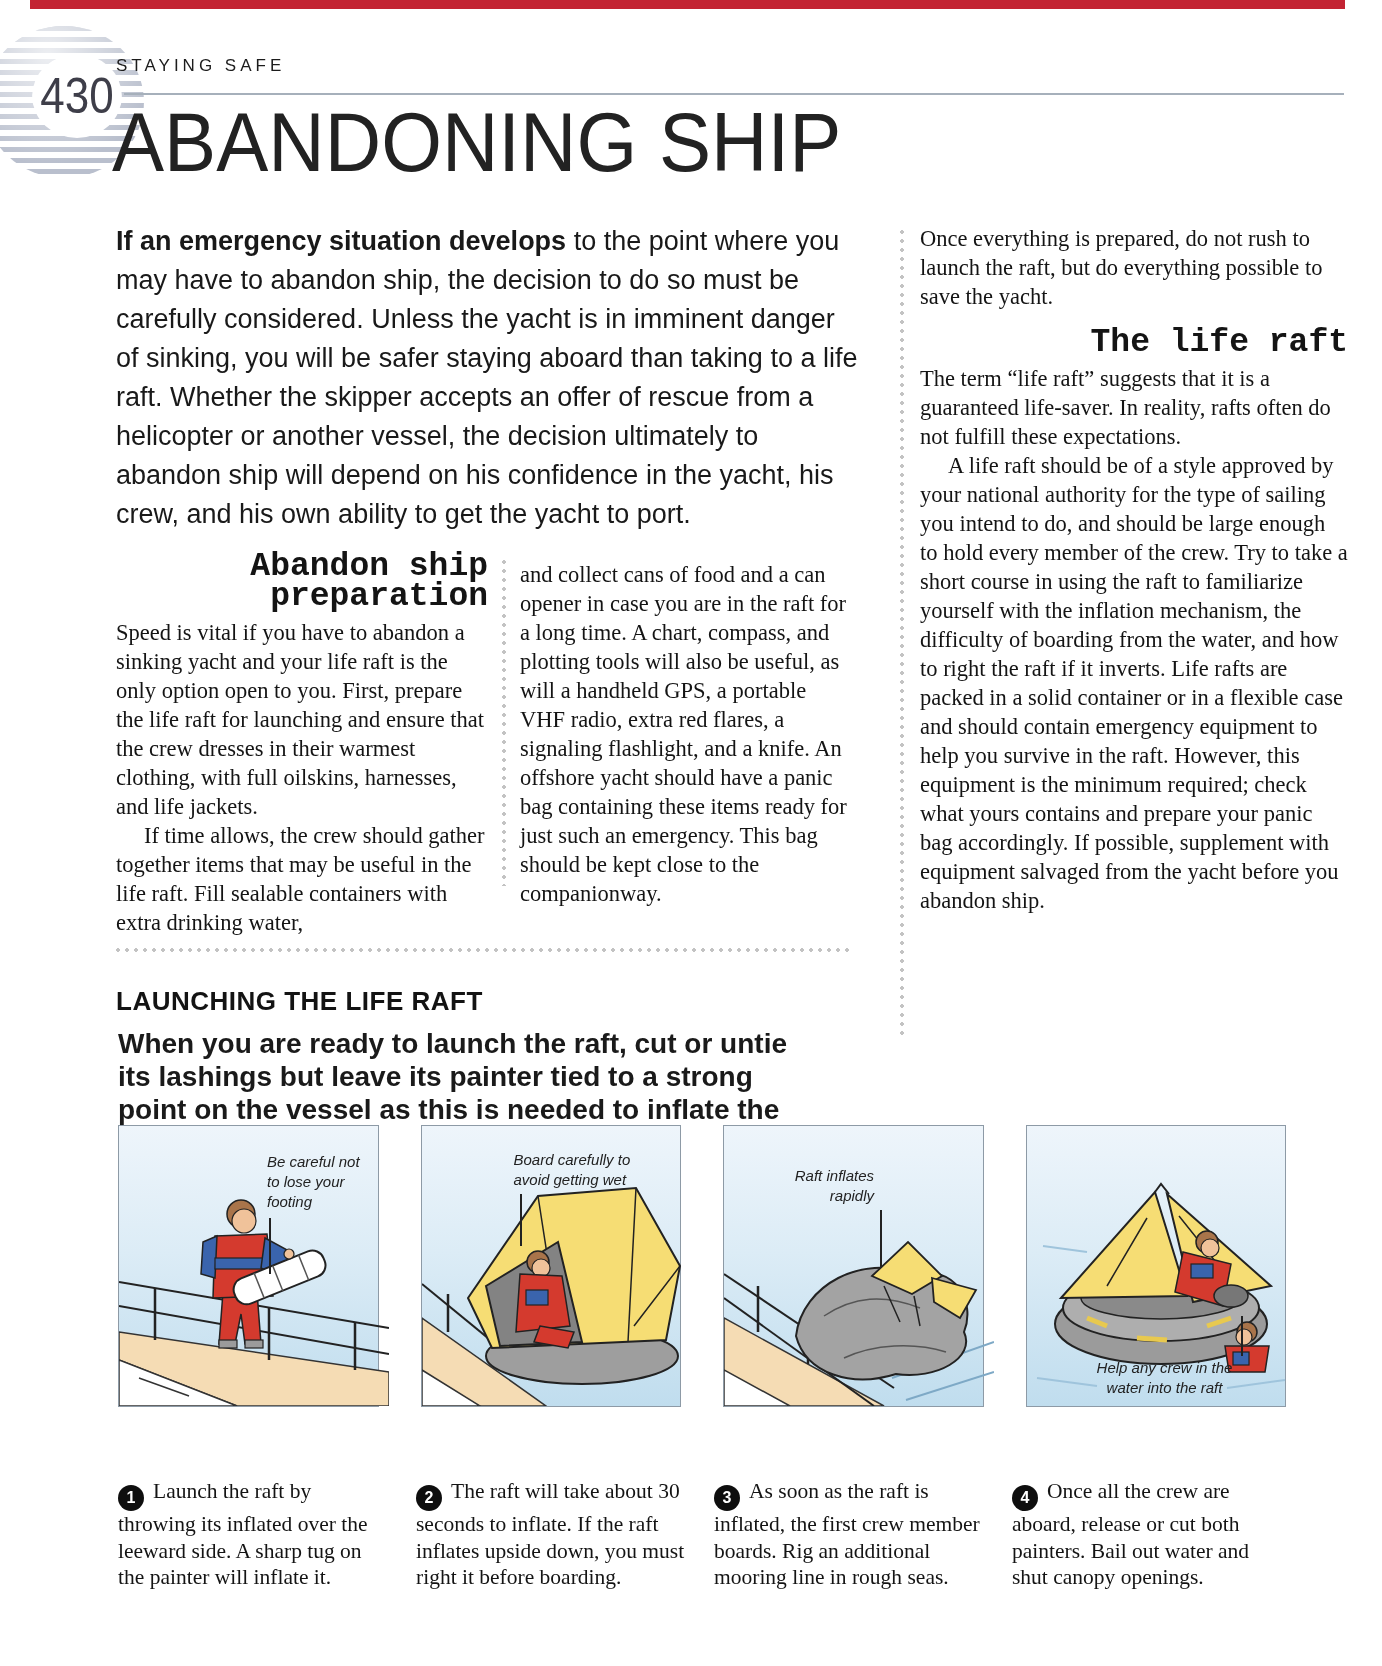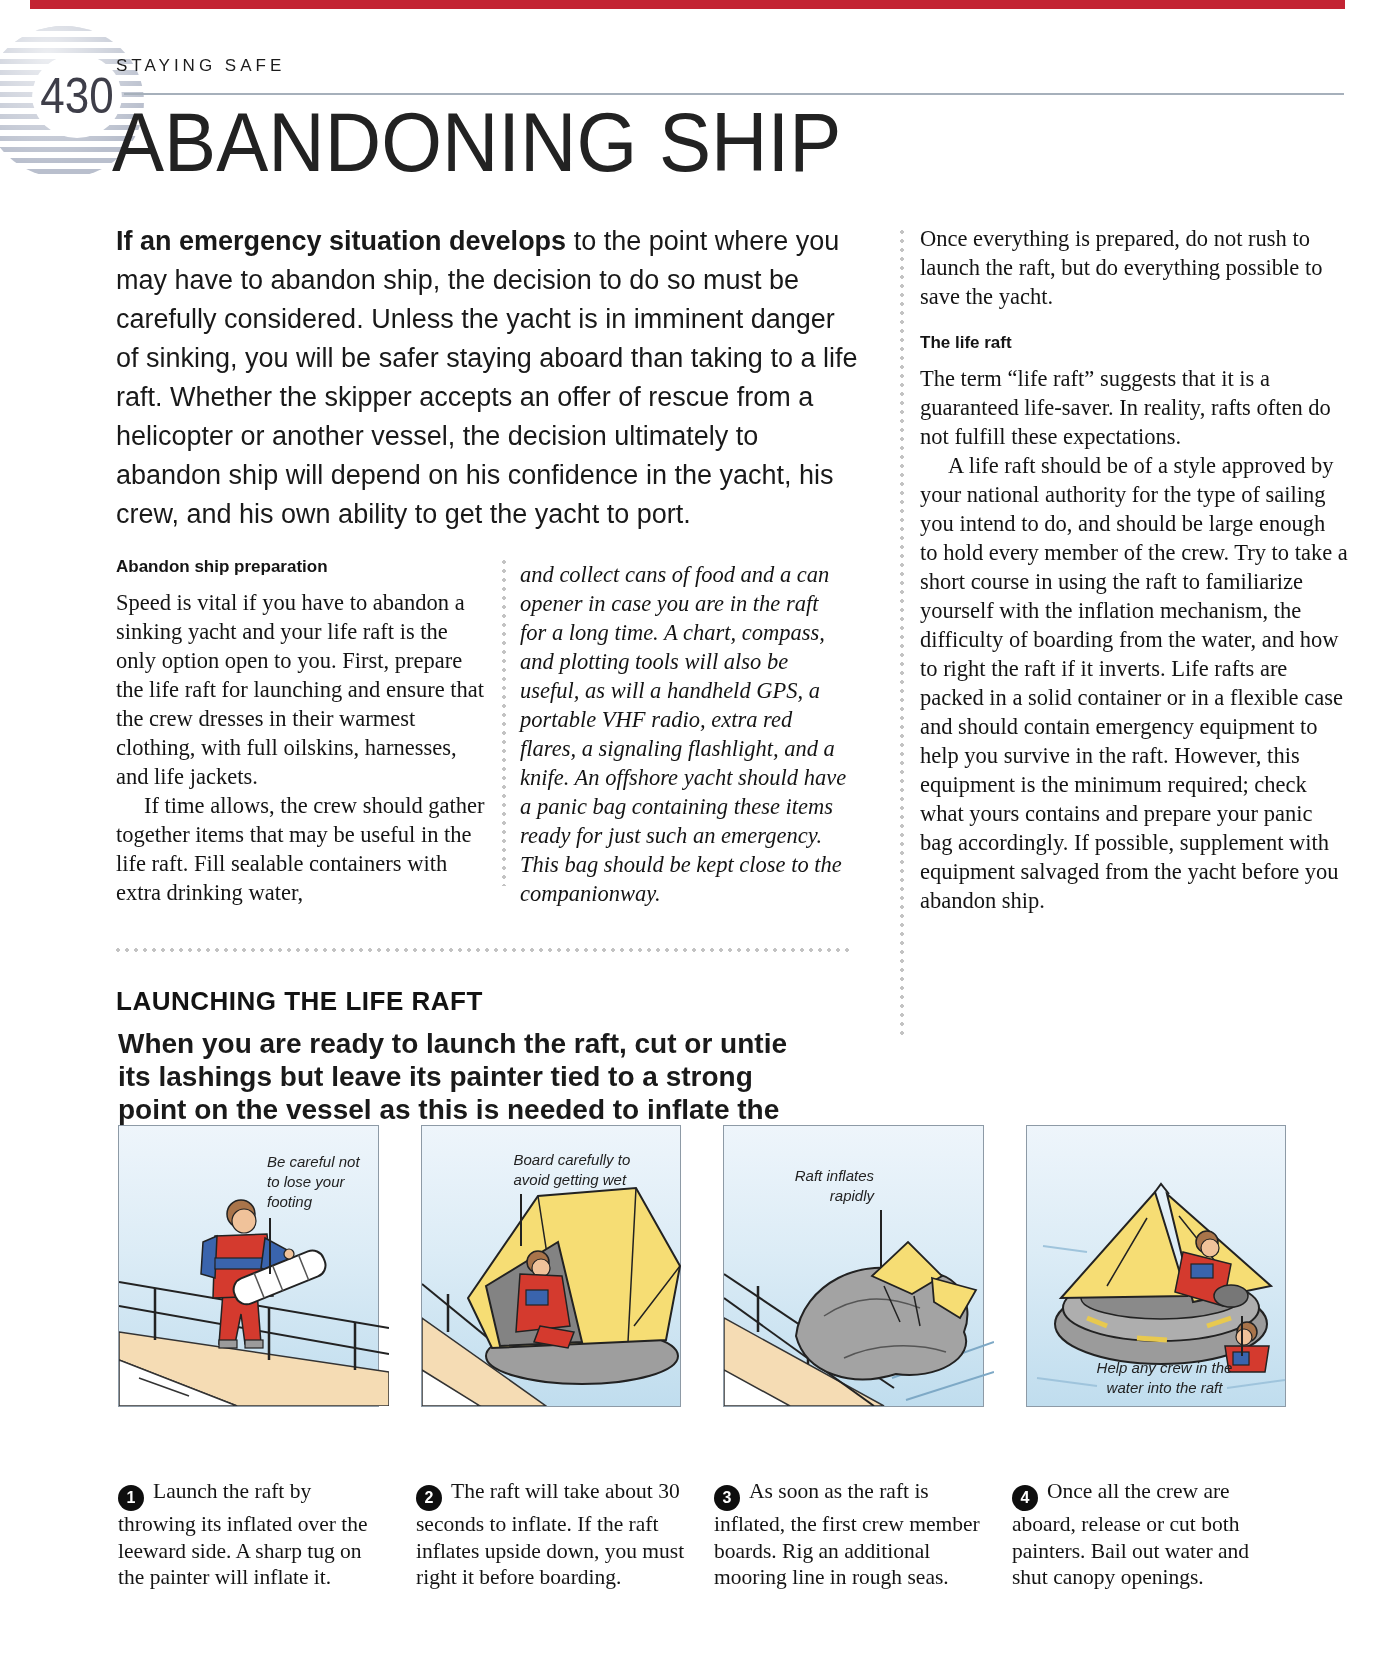--- a/index.html
+++ b/index.html
@@ -34,24 +34,24 @@
   .h-dots{position:absolute;height:4px;background-image:radial-gradient(circle at 2px 2px,#c3c3c3 1.7px,transparent 1.9px);
         background-size:9px 4px;background-repeat:repeat-x;}
   #divider-right{left:900px;top:230px;height:808px;}
   #divider-mid{left:502px;top:560px;height:326px;}
   #divider-h{left:116px;top:948px;width:736px;}
 
   
   .col{position:absolute;font-size:22.5px;line-height:29px;}
   .col p{margin:0;}
   .col .indent{text-indent:28px;}
-  .subhead{font-family:Liberation Sans, sans-serif;font-weight:700;font-size:17px;color:#141414;
-        margin:0 0 6px 0;line-height:30px;}
+  .subhead{font-family:Liberation Mono, monospace;font-weight:700;font-size:33px;color:#141414;
+        margin:0 0 6px 0;line-height:30px;text-align:right;}
   #col-left{left:116px;top:552px;width:372px;}
-  #col-mid{left:520px;top:560px;width:328px;font-style:italic;}
+  #col-mid{left:520px;top:560px;width:328px;}
   #col-right{left:920px;top:224px;width:428px;}
   #col-right .subhead{margin:17px 0 6px 0;}
 
   
   #launch{position:absolute;left:116px;top:986px;width:745px;font-family:"Liberation Sans",sans-serif;}
   #launch h2{margin:0 0 10px 0;font-size:26px;font-weight:700;letter-spacing:.5px;color:#131313;}
   #launch p{margin:2px;width:690px;font-weight:700;font-size:28px;line-height:33px;color:#1a1a1a;}
 
   
   .panels{position:absolute;left:118px;top:1125px;width:1168px;display:flex;gap:42px;}

